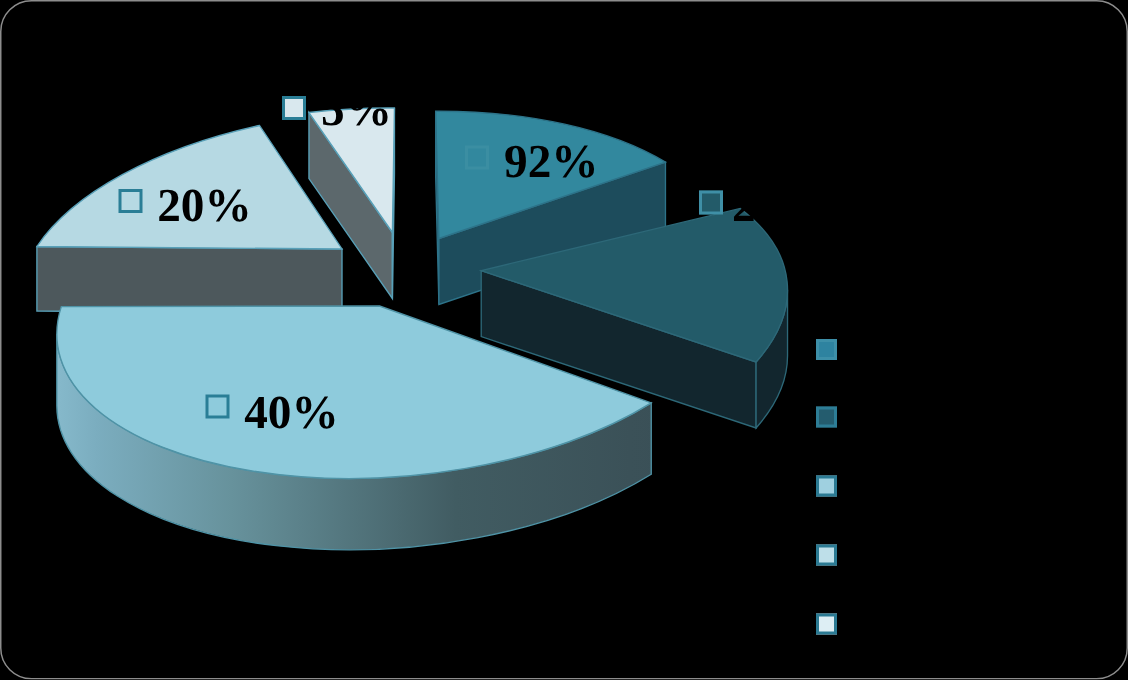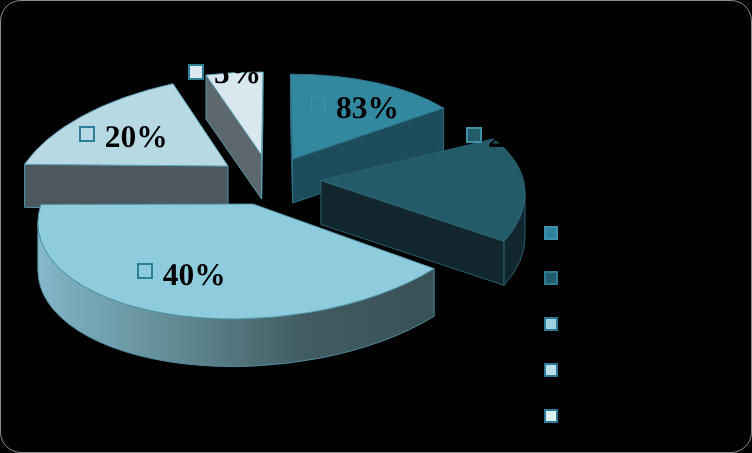--- a/index.html
+++ b/index.html
@@ -42,21 +42,21 @@
       <path d="M434.16 268.6A227.51 110.7 -5.268 0 1 37.88 222.66L37.88 270.26A227.51 110.7 -5.268 0 0 434.16 316.2Z" fill="url(#wg3)" stroke="#4f93a6" stroke-width="0.9"></path>
       <path d="M253 204L434.16 268.6A227.51 110.7 -5.268 0 1 40.88 204.44Z" fill="#8ecbdc" stroke="#4f93a6" stroke-width="0.9"></path>
     </svg>
   <div id="labels">
       <div class="lbl" style="color: rgb(0, 0, 0);">
         <span class="bullet" style="background: rgb(217, 232, 238); border-color: rgb(42, 126, 150); left: 187.6px; top: 64.3px;"></span>
         <span class="txt" style="left: 214px; top: 57px;">5%</span>
       </div>
       <div class="lbl" style="color: rgb(0, 0, 0);">
         <span class="bullet" style="background: rgb(50, 136, 158); border-color: rgb(59, 142, 162); left: 310.4px; top: 97.2px;"></span>
-        <span class="txt" style="left: 336px; top: 91.8px;">83%</span>
+        <span class="txt" style="left: 336px; top: 91.8px;">92%</span>
       </div>
       <div class="lbl" style="color: rgb(0, 0, 0);">
         <span class="bullet" style="background: rgb(35, 91, 105); border-color: rgb(63, 143, 166); left: 465.8px; top: 126.5px;"></span>
         <span class="txt" style="left: 488px; top: 121px;">20%</span>
       </div>
       <div class="lbl" style="color: rgb(0, 0, 0);">
         <span class="bullet" style="background: rgb(142, 203, 220); border-color: rgb(42, 126, 150); left: 136.8px; top: 263.2px;"></span>
         <span class="txt" style="left: 162.8px; top: 258.5px; font-family: Liberation Serif, serif;">40%</span>
       </div>
       <div class="lbl" style="color: rgb(0, 0, 0);">

